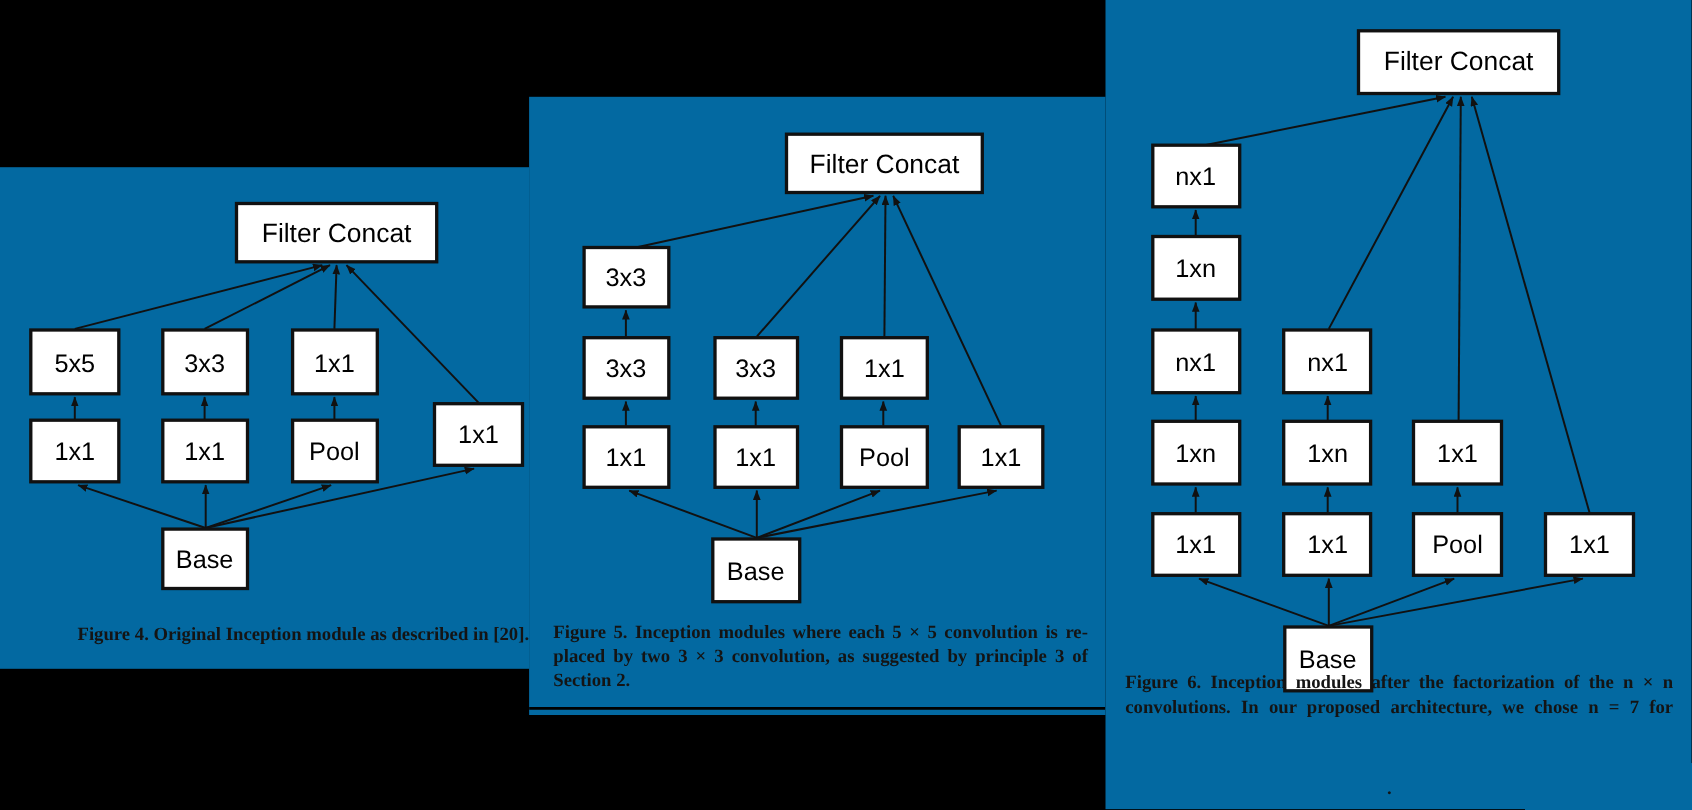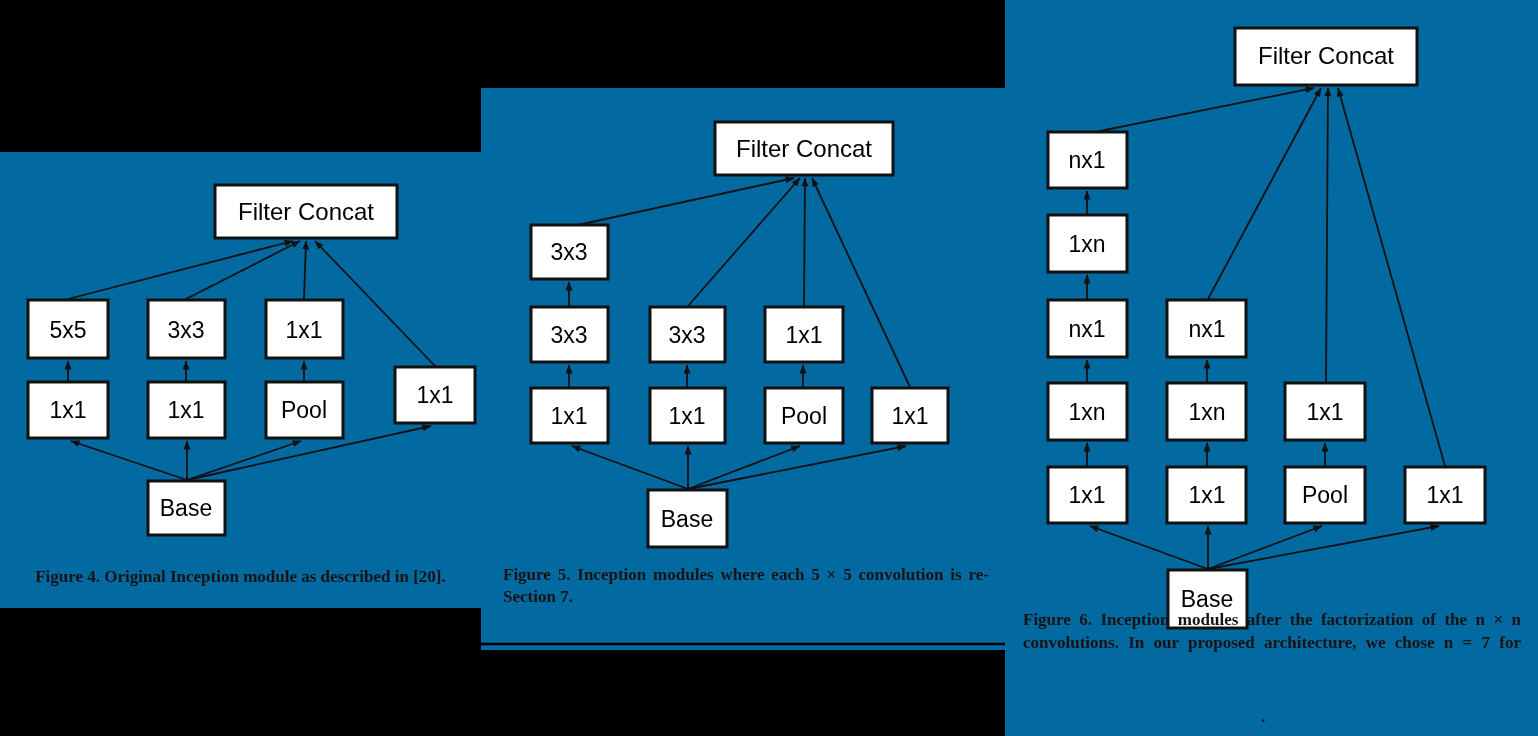--- a/index.html
+++ b/index.html
@@ -22,21 +22,21 @@
   .box-label-big{
     font-family:"Liberation Sans",sans-serif;font-size:24px;fill:#000000;
     text-anchor:middle;
   }
   .caption{
     position:absolute;color:#141414;
     font-family:"Liberation Serif",serif;font-size:17px;font-weight:600;
   }
   .caption .cline{display:block;}
   .jline{text-align:justify;text-align-last:justify;}
-  #caption-fig4{left:0px;top:413px;width:481px;text-align:center;line-height:24px;}
+  #caption-fig4{left:0px;top:413px;width:481px;text-align:right;line-height:24px;}
   #caption-fig5{left:22px;top:476px;width:486px;line-height:22px;}
   #caption-fig6{left:18px;top:608px;width:498px;line-height:23px;}
   #fig6-period{left:248px;top:708px;width:20px;text-align:center;line-height:17px;}
 </style>
 </head>
 <body>
 
 <div class="canvas">
 
   <section class="panel" id="panel-fig4">
@@ -157,21 +157,22 @@
         <text class="box-label" x="429" y="336">1x1</text>
       </g>
       <g>
         <rect class="node-box" x="167" y="402" width="79" height="57"></rect>
         <text class="box-label" x="206" y="439">Base</text>
       </g>
       <line class="hairline" x1="0" y1="556" x2="524" y2="556"></line>
     </svg>
     <div class="caption" id="caption-fig5">
       <span class="cline jline">Figure 5. Inception modules where each 5 × 5 convolution is re-</span>
-      <span class="cline">Section 7.</span>
+      <span class="cline jline">placed by two 3 × 3 convolution, as suggested by principle 3 of</span>
+      <span class="cline">Section 2.</span>
     </div>
   </section>
 
   <section class="panel" id="panel-fig6">
     <svg class="diagram" width="533" height="736" viewBox="0 0 533 736">
       <defs>
         <marker id="ah6" markerWidth="10" markerHeight="8" refX="8.5" refY="3.5" orient="auto" markerUnits="userSpaceOnUse">
           <path d="M0,0 L9,3.5 L0,7 Z" fill="#111111"></path>
         </marker>
       </defs>

